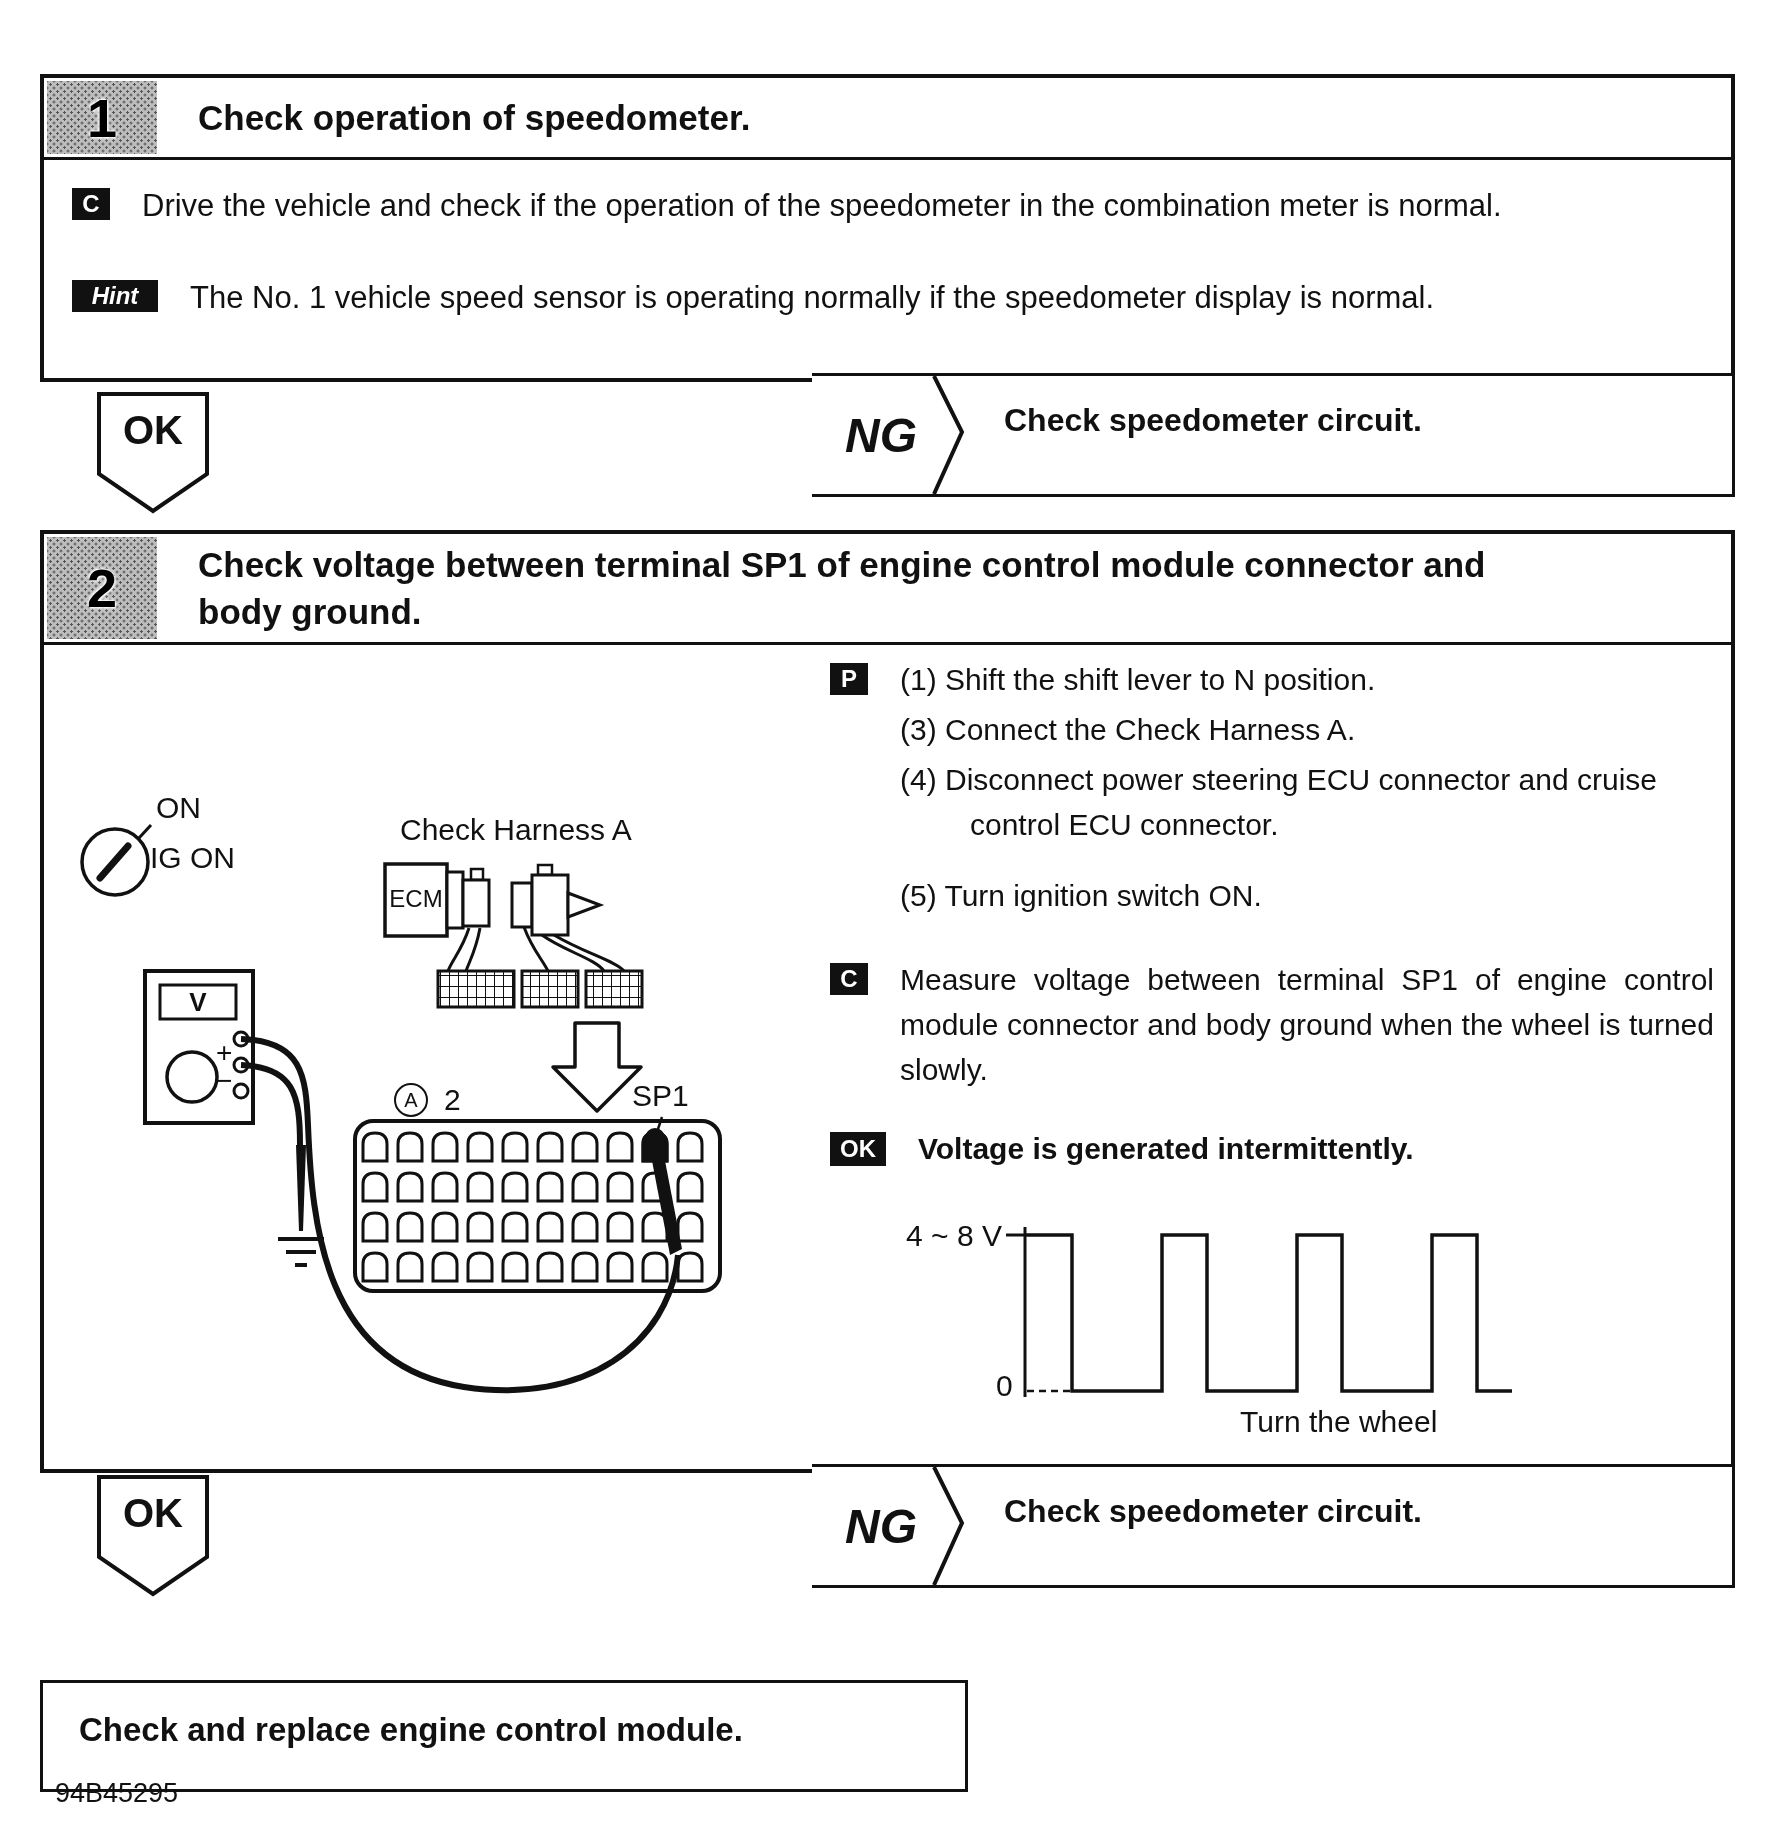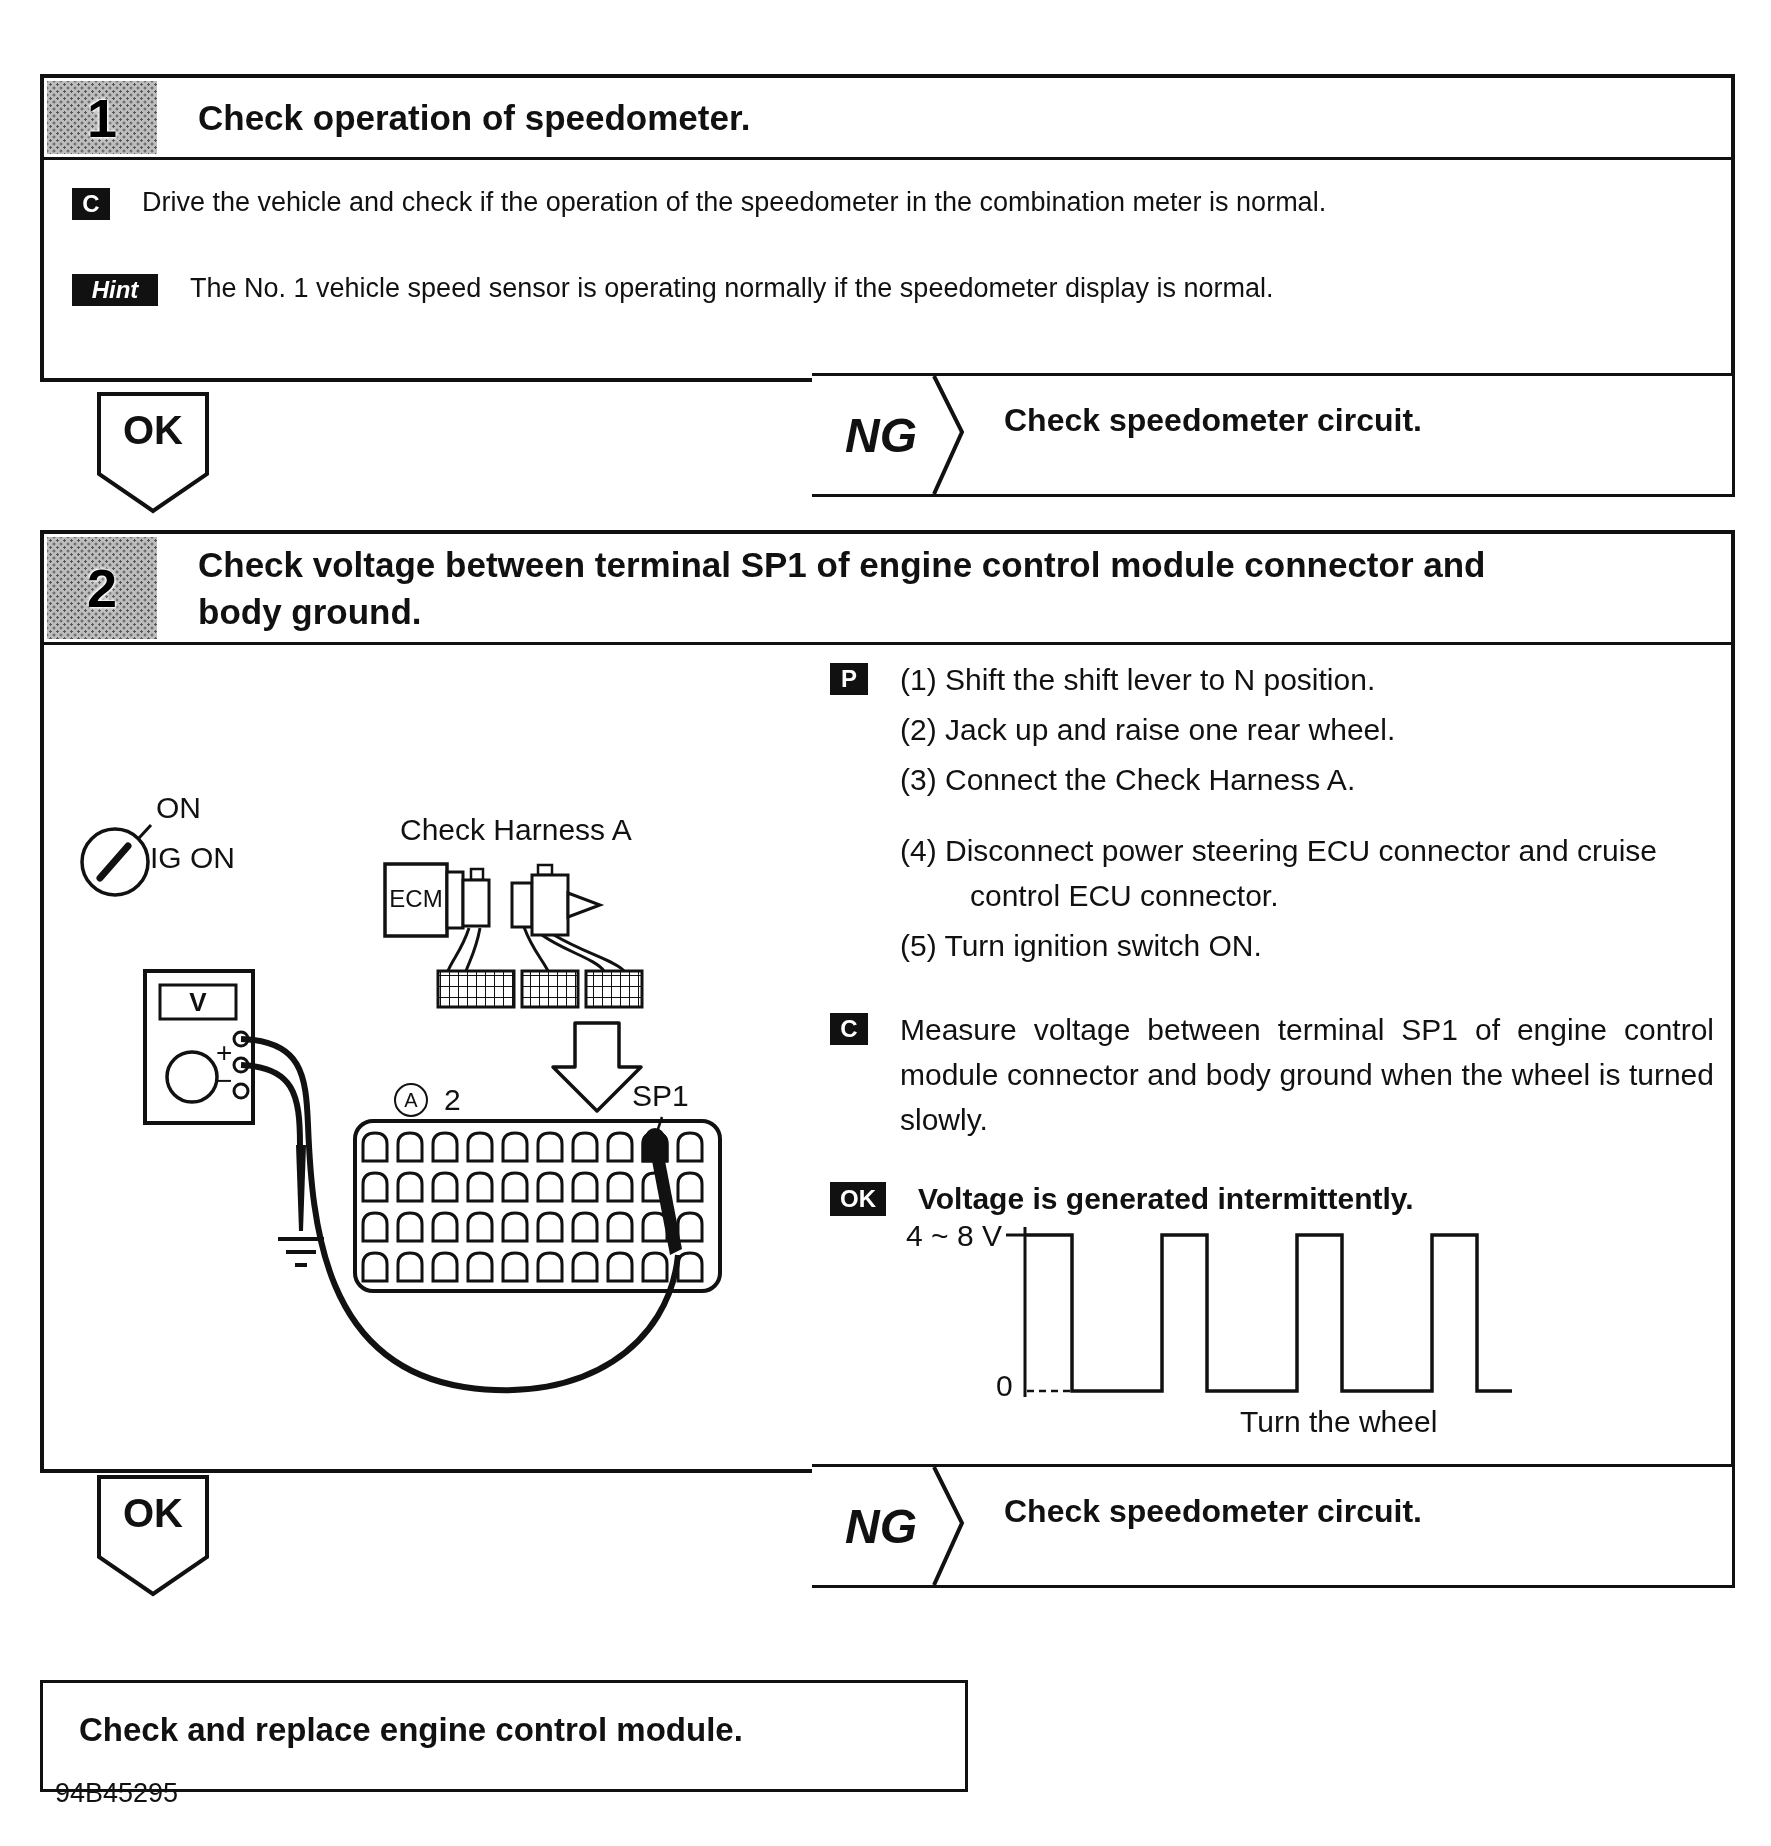--- a/index.html
+++ b/index.html
@@ -21,21 +21,21 @@
   .step1{left:40px;top:74px;width:1687px;height:300px;}
   .step1 .head{height:79px;}
   .body1{position:relative;padding:22px 34px 0 28px;}
 
   .inst{display:flex;align-items:flex-start;}
   .badge{flex:0 0 auto;background:#111;color:#fff;font-weight:700;font-size:24px;
          display:flex;align-items:center;justify-content:center;margin-top:6px;}
   .badge.sq{width:38px;height:32px;}
   .badge.wide{width:86px;height:32px;font-style:italic;}
   .badge.okb{width:56px;height:34px;}
-  .para{margin:0 0 0 32px;font-size:27px;line-height:1.55;text-align:justify;text-align-last:left;}
+  .para{margin:0 0 0 32px;font-size:31px;line-height:1.55;text-align:justify;text-align-last:left;}
   .para.narrow{max-width:1490px;}
   .hintrow{margin-top:44px;}
 
   
   .okarrow{position:absolute;width:116px;height:126px;}
   .okarrow svg{position:absolute;left:0;top:0;}
   .okarrow .oklabel{position:absolute;left:0;right:0;top:18px;text-align:center;
                     font-size:40px;font-weight:700;}
 
   
@@ -253,21 +253,20 @@
           <b class="pinnum">2</b>
         </span>
         <span class="lab sp1">SP1</span>
       </div>
 
       <div class="rcol">
         <div class="inst">
           <span class="badge sq">P</span>
           <ul class="prep">
             <li>(1) Shift the shift lever to N position.</li>
-            <li>(2) Jack up and raise one rear wheel.</li>
             <li>(3) Connect the Check Harness A.</li>
             <li>(4) Disconnect power steering ECU connector and cruise control ECU connector.</li>
             <li>(5) Turn ignition switch ON.</li>
           </ul>
         </div>
         <div class="inst mt">
           <span class="badge sq">C</span>
           <p class="para">Measure voltage between terminal SP1 of engine control module connector and body ground when the wheel is turned slowly.</p>
         </div>
         <div class="inst mt">

